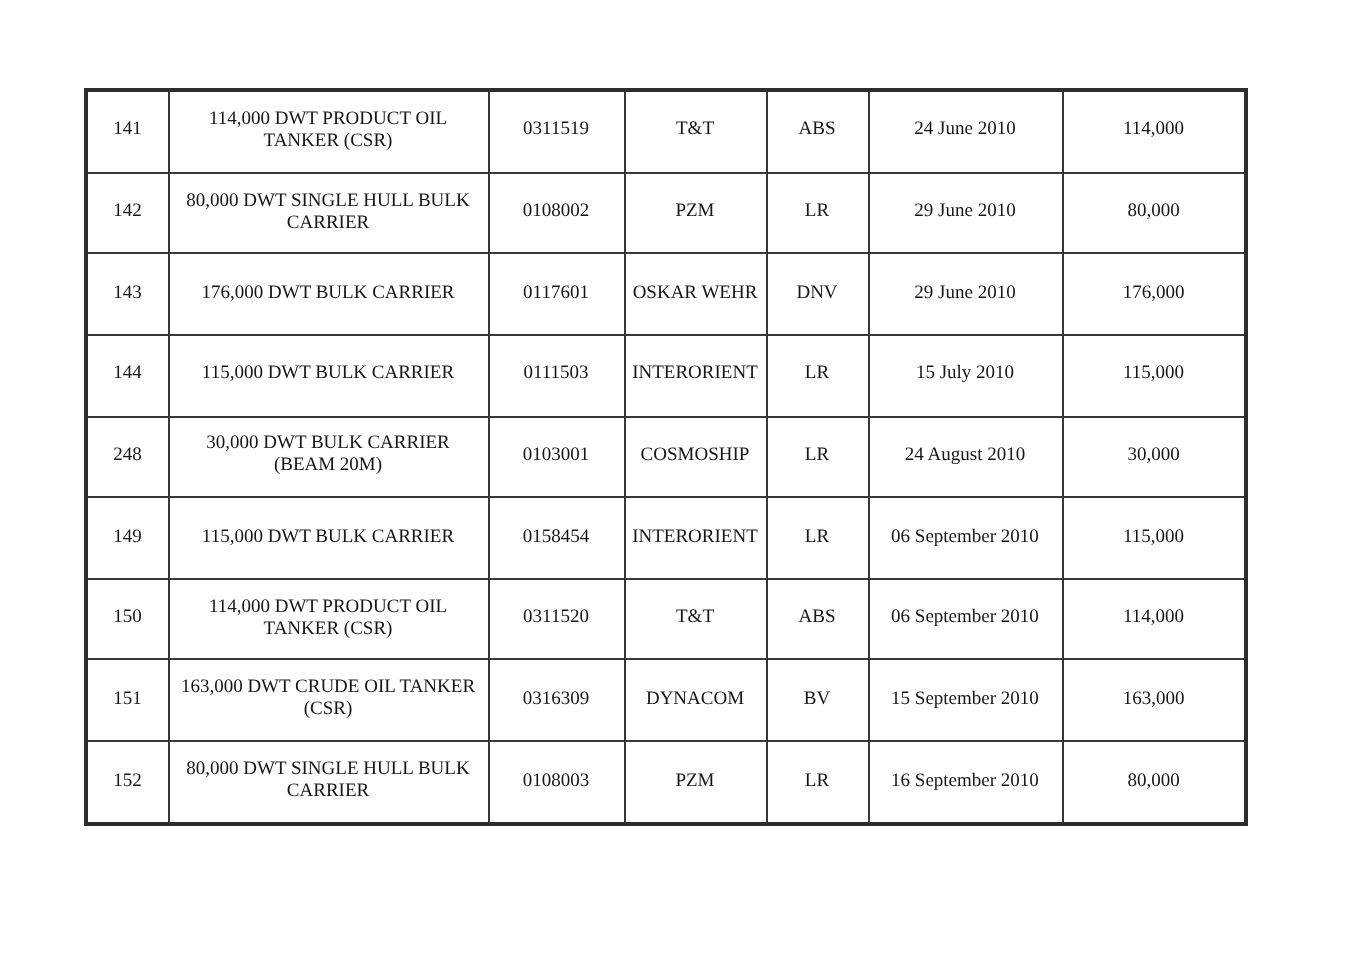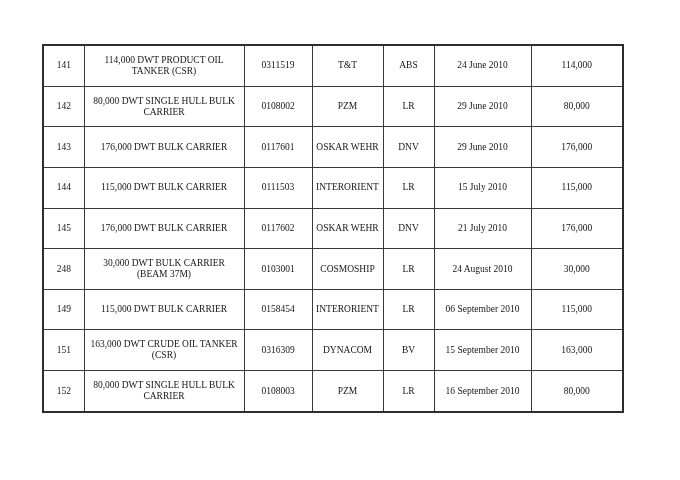--- a/index.html
+++ b/index.html
@@ -87,52 +87,52 @@
         <tr>
           <td>144</td>
           <td>115,000 DWT BULK CARRIER</td>
           <td>0111503</td>
           <td>INTERORIENT</td>
           <td>LR</td>
           <td>15 July 2010</td>
           <td>115,000</td>
         </tr>
 
-        <tr>
-          <td>145</td>
-          <td>176,000 DWT BULK CARRIER</td>
-          <td>0117602</td>
-          <td>OSKAR WEHR</td>
-          <td>DNV</td>
-          <td>21 July 2010</td>
-          <td>176,000</td>
-        </tr>
 
         <tr>
           <td>248</td>
-          <td>30,000 DWT BULK CARRIER (BEAM 37M)</td>
+          <td>30,000 DWT BULK CARRIER (BEAM 20M)</td>
           <td>0103001</td>
           <td>COSMOSHIP</td>
           <td>LR</td>
           <td>24 August 2010</td>
           <td>30,000</td>
         </tr>
 
 
 
         <tr>
           <td>149</td>
           <td>115,000 DWT BULK CARRIER</td>
           <td>0158454</td>
           <td>INTERORIENT</td>
           <td>LR</td>
           <td>06 September 2010</td>
           <td>115,000</td>
         </tr>
 
+        <tr>
+          <td>150</td>
+          <td>114,000 DWT PRODUCT OIL TANKER (CSR)</td>
+          <td>0311520</td>
+          <td>T&amp;T</td>
+          <td>ABS</td>
+          <td>06 September 2010</td>
+          <td>114,000</td>
+        </tr>
 
         <tr>
           <td>151</td>
           <td>163,000 DWT CRUDE OIL TANKER (CSR)</td>
           <td>0316309</td>
           <td>DYNACOM</td>
           <td>BV</td>
           <td>15 September 2010</td>
           <td>163,000</td>
         </tr>

